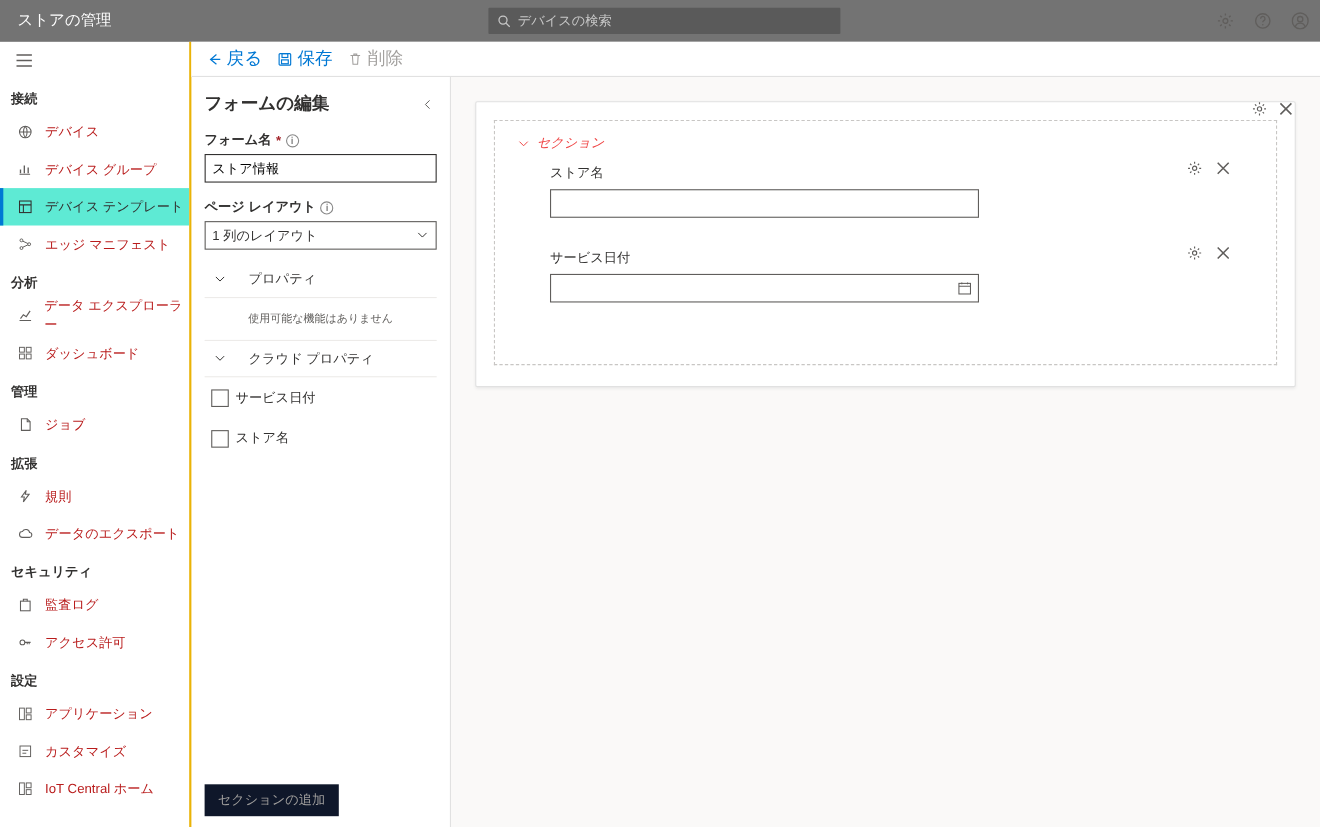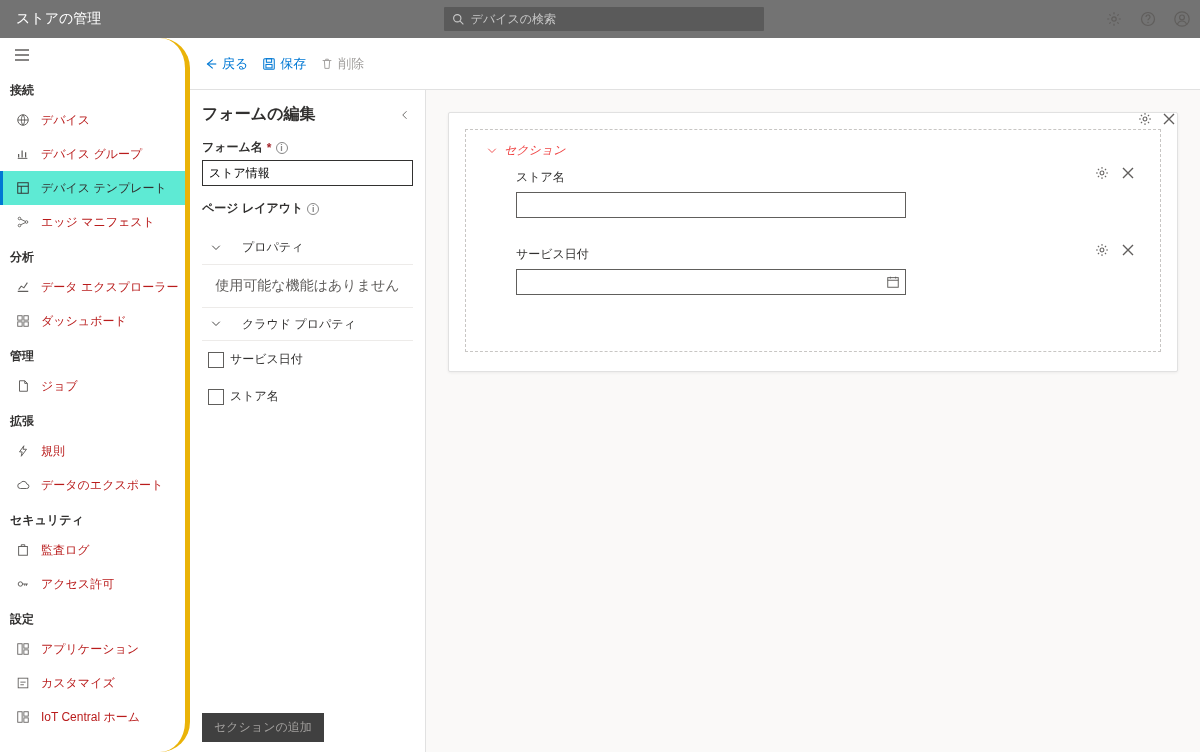--- a/index.html
+++ b/index.html
@@ -14,47 +14,47 @@
 .topbar .search input::placeholder { color: #c8c8c8; }
 .topbar .spacer2 { flex: 1; }
 .topbar .icons { display: flex; align-items: center; gap: 18px; }
 .topbar .icons svg { width: 16px; height: 16px; }
 .avatar { width: 20px; height: 20px; }
 
 
 .main { display: flex; height: calc(752px - 38px); }
 
 
-.nav { width: 190px; border-right: 5px solid #eab308; overflow: hidden; border-radius: 30px; }
+.nav { width: 174px; border-right: 2px solid #eab308; overflow: hidden; }
 .hamburger-row { height: 34px; display: flex; align-items: center; padding-left: 14px; border-bottom: 0px solid transparent; }
 .nav-group-label { font-size: 12px; font-weight: 600; color: #323130; padding: 10px 0 4px 10px; }
 .nav-item { display: flex; align-items: center; height: 34px; padding-left: 12px; font-size: 12px; color: #b91c1c; cursor: pointer; border-left: 3px solid transparent; }
 .nav-item .ico { width: 16px; height: 16px; margin-right: 10px; display: inline-flex; align-items: center; justify-content: center; color: #605e5c; }
 .nav-item.active { background: #5eead4; border-left-color: #0078d4; color: #323130; }
 .nav-item.active .ico { color: #323130; }
 
 
 .panel { width: 236px; border-right: 1px solid #e1e1e1; display: flex; flex-direction: column; }
-.cmdbar { height: 52px; border-bottom: 1px solid #e1e1e1; display: flex; align-items: center; padding: 0 14px; gap: 14px; font-size: 13px; }
+.cmdbar { height: 32px; border-bottom: 1px solid #e1e1e1; display: flex; align-items: center; padding: 0 14px; gap: 14px; font-size: 16px; }
 .cmd { display: inline-flex; align-items: center; gap: 4px; color: #0078d4; cursor: pointer; }
 .cmd.disabled { color: #a19f9d; cursor: default; }
 .cmd svg { width: 14px; height: 14px; }
 .panel-body { padding: 14px 12px 0 12px; flex: 1; overflow: auto; }
 .panel-header { display:flex; align-items:center; justify-content:space-between; font-size:16px; font-weight:600; margin-bottom:14px;}
 .field-label { font-size: 12px; font-weight:600; color:#323130; display:flex; align-items:center; gap:4px; margin-bottom:4px;}
 .req { color: #a4262c; }
 .info-ico { width:12px; height:12px; border:1px solid #888; border-radius:50%; display:inline-flex; align-items:center; justify-content:center; font-size:9px; color:#888;}
 .textbox { width:100%; height:26px; border:1px solid #323130; padding:0 6px; font-size:12px; background:#fff; }
 .select { width:100%; height:26px; border:1px solid #605e5c; padding:0 6px; font-size:12px; display:flex; align-items:center; justify-content:space-between; background:#fff; margin-top:4px; cursor:pointer;}
 .tree-row { height:34px; border-bottom:1px solid #edebe9; display:flex; align-items:center; padding:0 8px; font-size:12px; gap:20px; cursor:pointer;}
-.empty-msg { font-size:14px; color:#605e5c; text-align:center; padding:12px 0; }
+.empty-msg { font-size:10px; color:#605e5c; text-align:center; padding:12px 0; }
 .check-row { display:flex; align-items:center; gap:6px; font-size:12px; padding:10px 6px; }
 .check-box { width:16px; height:16px; border:1px solid #605e5c; display:inline-block;}
 .panel-footer { border-top:1px solid transparent; padding:10px 12px; }
-.add-section-btn { background:#404040; color:#a19f9d; font-size:12px; padding:6px 12px; border:none; cursor:default;}
+.add-section-btn { background:#0f172a; color:#a19f9d; font-size:12px; padding:6px 12px; border:none; cursor:default;}
 
 
 .canvas { flex:1; background:#faf9f8; overflow:auto; }
 .canvas-inner { padding: 22px; }
 .card { background:#fff; border:1px solid #e1e1e1; border-radius:2px; box-shadow:0 1px 3px rgba(0,0,0,.06); padding:16px; min-height:260px; position:relative;}
 .section-box { border:1px dashed #c8c6c4; padding:12px 20px 28px 20px; position:relative; }
 .section-header { display:flex; align-items:center; gap:6px; color:#ef4444; font-size:12px; margin-bottom:10px;font-style:italic;}
 .sec-controls { position:absolute; top:-2px; right:0; display:flex; gap:8px;}
 .field-block { margin: 0 0 28px 30px; position:relative; max-width:620px;}
 .field-block .f-label { font-size:12px; margin-bottom:6px; display:block;}
@@ -386,20 +386,26 @@
               <span class="req">*</span>
               <span class="info-ico">i</span>
           </div>
           <input class="textbox" value="ストア情報" style="">
 
           <div style="height:14px"></div>
           <div class="field-label">
             <span>ページ レイアウト</span>
               <span class="info-ico">i</span>
           </div>
+          <div class="select">
+            <span>1 列のレイアウト</span>
+            <svg class="chev" viewBox="0 0 16 16">
+                <use href="#i-chev-down"></use>
+              </svg>
+          </div>
 
           <div style="height:10px"></div>
           <div class="tree-row">
             <svg class="chev" viewBox="0 0 16 16">
                 <use href="#i-chev-down"></use>
               </svg>
             <span>プロパティ</span>
           </div>
           <div class="empty-msg">使用可能な機能はありません</div>
 

